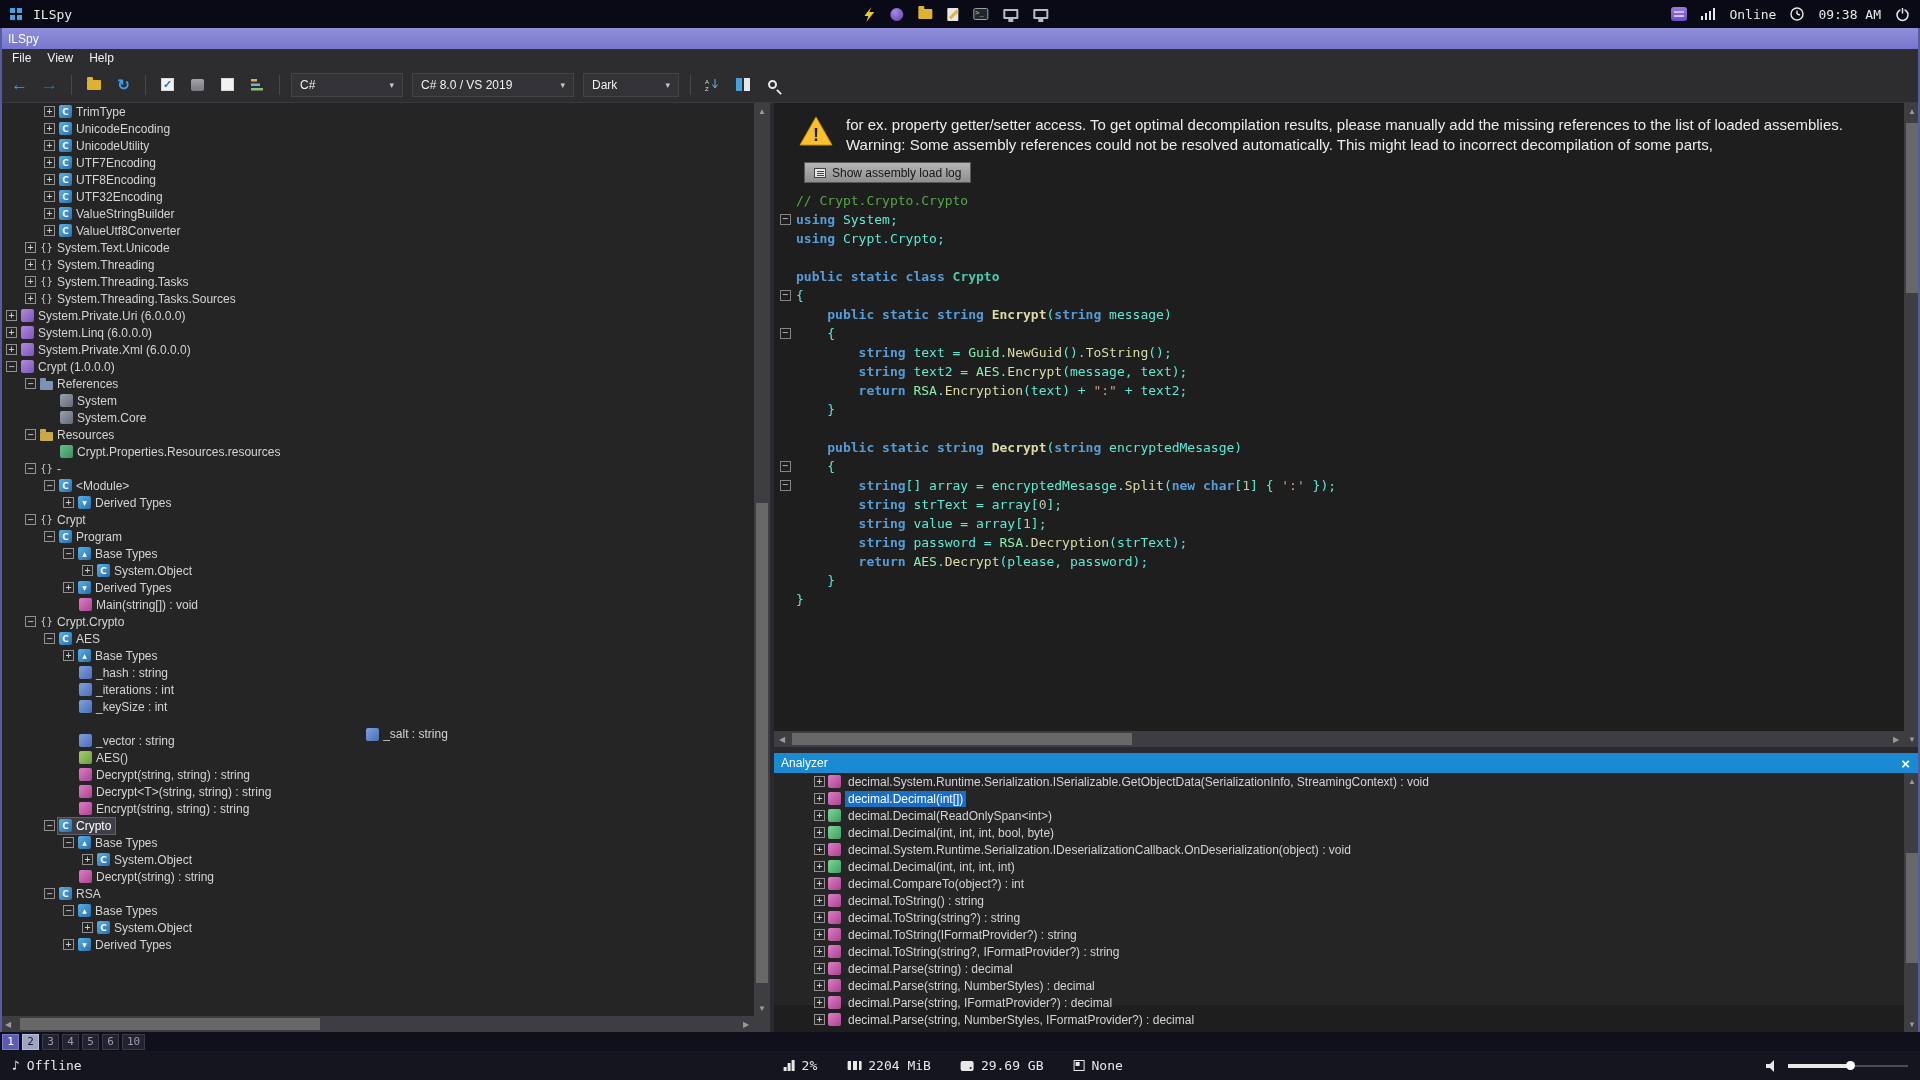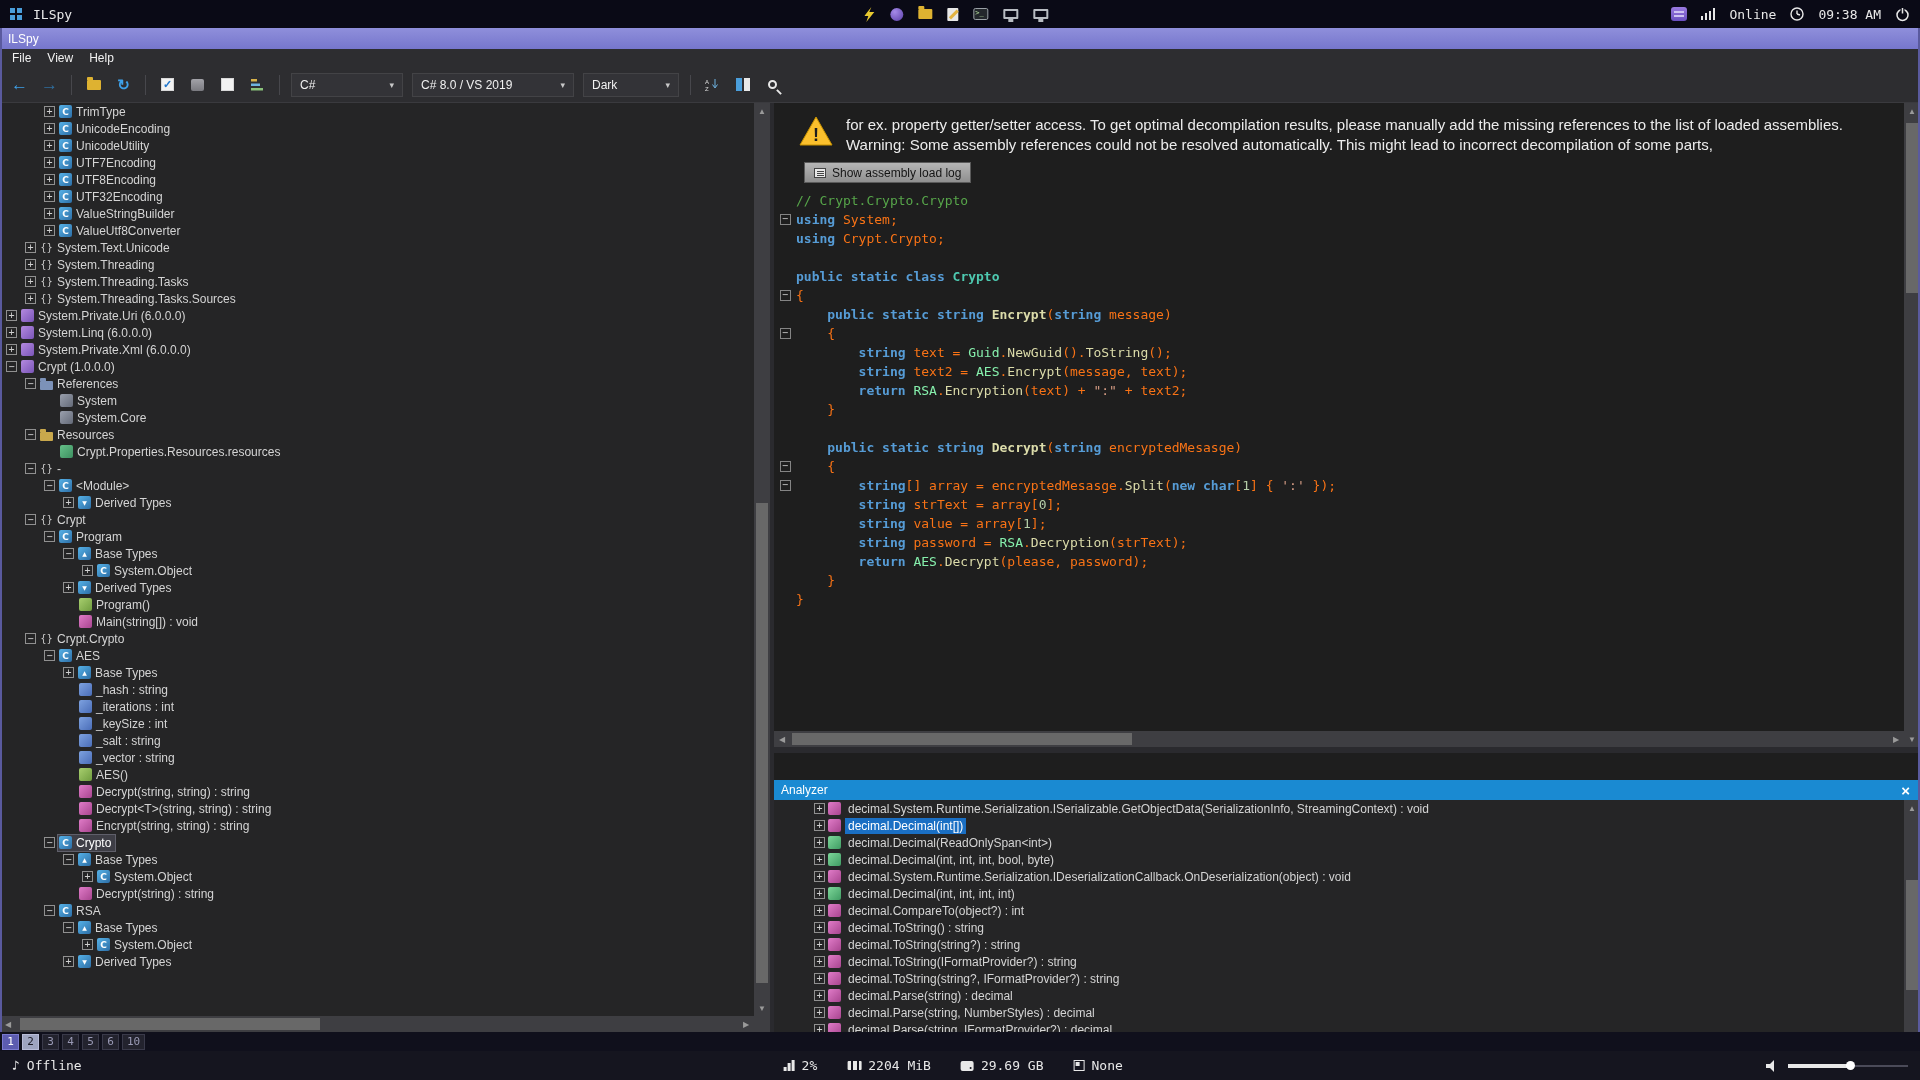--- a/index.html
+++ b/index.html
@@ -101,26 +101,26 @@
       font-size:10px;line-height:8px;text-align:center;font-family:"DejaVu Sans Mono",monospace}
   .code-text{white-space:pre}
   .tk-k{color:#569cd6;font-weight:bold}
   .tk-t{color:#86efac}
   .tk-td{color:#4ec9b0;font-weight:bold}
   .tk-m{color:#dcdcaa}
   .tk-md{color:#dcdcaa;font-weight:bold}
   .tk-s{color:#d69d85}
   .tk-n{color:#b5cea8}
   .tk-c{color:#57a64a}
-  .tk-p{color:#f97316}
+  .tk-p{color:#5eead4}
 
   #h-split{position:absolute;left:0;top:644px;width:1146px;height:6px;background:#2a2a2e}
 
   
-  #analyzer{position:absolute;left:0;top:677px;width:1146px;height:252px;background:#252526}
+  #analyzer{position:absolute;left:0;top:650px;width:1146px;height:252px;background:#252526}
   #analyzer-header{height:20px;background:#1a8ad2;display:flex;align-items:center;padding:0 7px;font-size:12px;color:#fff}
   #analyzer-close{margin-left:auto;color:#fff;font-size:15px;font-weight:bold;line-height:1;padding:0 3px}
   #analyzer-list{position:absolute;left:0;top:20px;width:1130px;height:259px;overflow:hidden}
   .an-row{height:17px;display:flex;align-items:center;padding-left:40px;font-size:12px;color:#d4d4d4;white-space:nowrap}
   .an-label{padding:1px 3px}
   .an-row.selected .an-label{background:#1a6fc4;color:#fff}
 
   
   .sb{position:absolute;background:#3e3e42}
   .sb-thumb{position:absolute;background:#686868}
@@ -470,27 +470,20 @@
         <div class="tree-row" style="padding-left: 63px;">
           <span class="expander box">+</span>
           <span class="trow-content">
             <span class="ticon derived-types-icon">▼</span>
             <span class="tlabel">Derived Types</span>
           </span>
         </div>
         <div class="tree-row" style="padding-left: 63px;">
           <span class="expander"></span>
           <span class="trow-content">
-            <span class="ticon constructor-icon"></span>
-            <span class="tlabel">Program()</span>
-          </span>
-        </div>
-        <div class="tree-row" style="padding-left: 63px;">
-          <span class="expander"></span>
-          <span class="trow-content">
             <span class="ticon method-icon"></span>
             <span class="tlabel">Main(string[]) : void</span>
           </span>
         </div>
         <div class="tree-row" style="padding-left: 25px;">
           <span class="expander box">−</span>
           <span class="trow-content">
             <span class="ticon namespace-icon">{}</span>
             <span class="tlabel">Crypt.Crypto</span>
           </span>
@@ -523,21 +516,21 @@
             <span class="tlabel">_iterations : int</span>
           </span>
         </div>
         <div class="tree-row" style="padding-left: 63px;">
           <span class="expander"></span>
           <span class="trow-content">
             <span class="ticon field-icon"></span>
             <span class="tlabel">_keySize : int</span>
           </span>
         </div>
-        <div class="tree-row" style="padding-left: 63px;">
+        <div class="tree-row" style="padding-left: 63px; flex-direction: column;">
           <span class="expander"></span>
           <span class="trow-content">
             <span class="ticon field-icon"></span>
             <span class="tlabel">_salt : string</span>
           </span>
         </div>
         <div class="tree-row" style="padding-left: 63px;">
           <span class="expander"></span>
           <span class="trow-content">
             <span class="ticon field-icon"></span>

